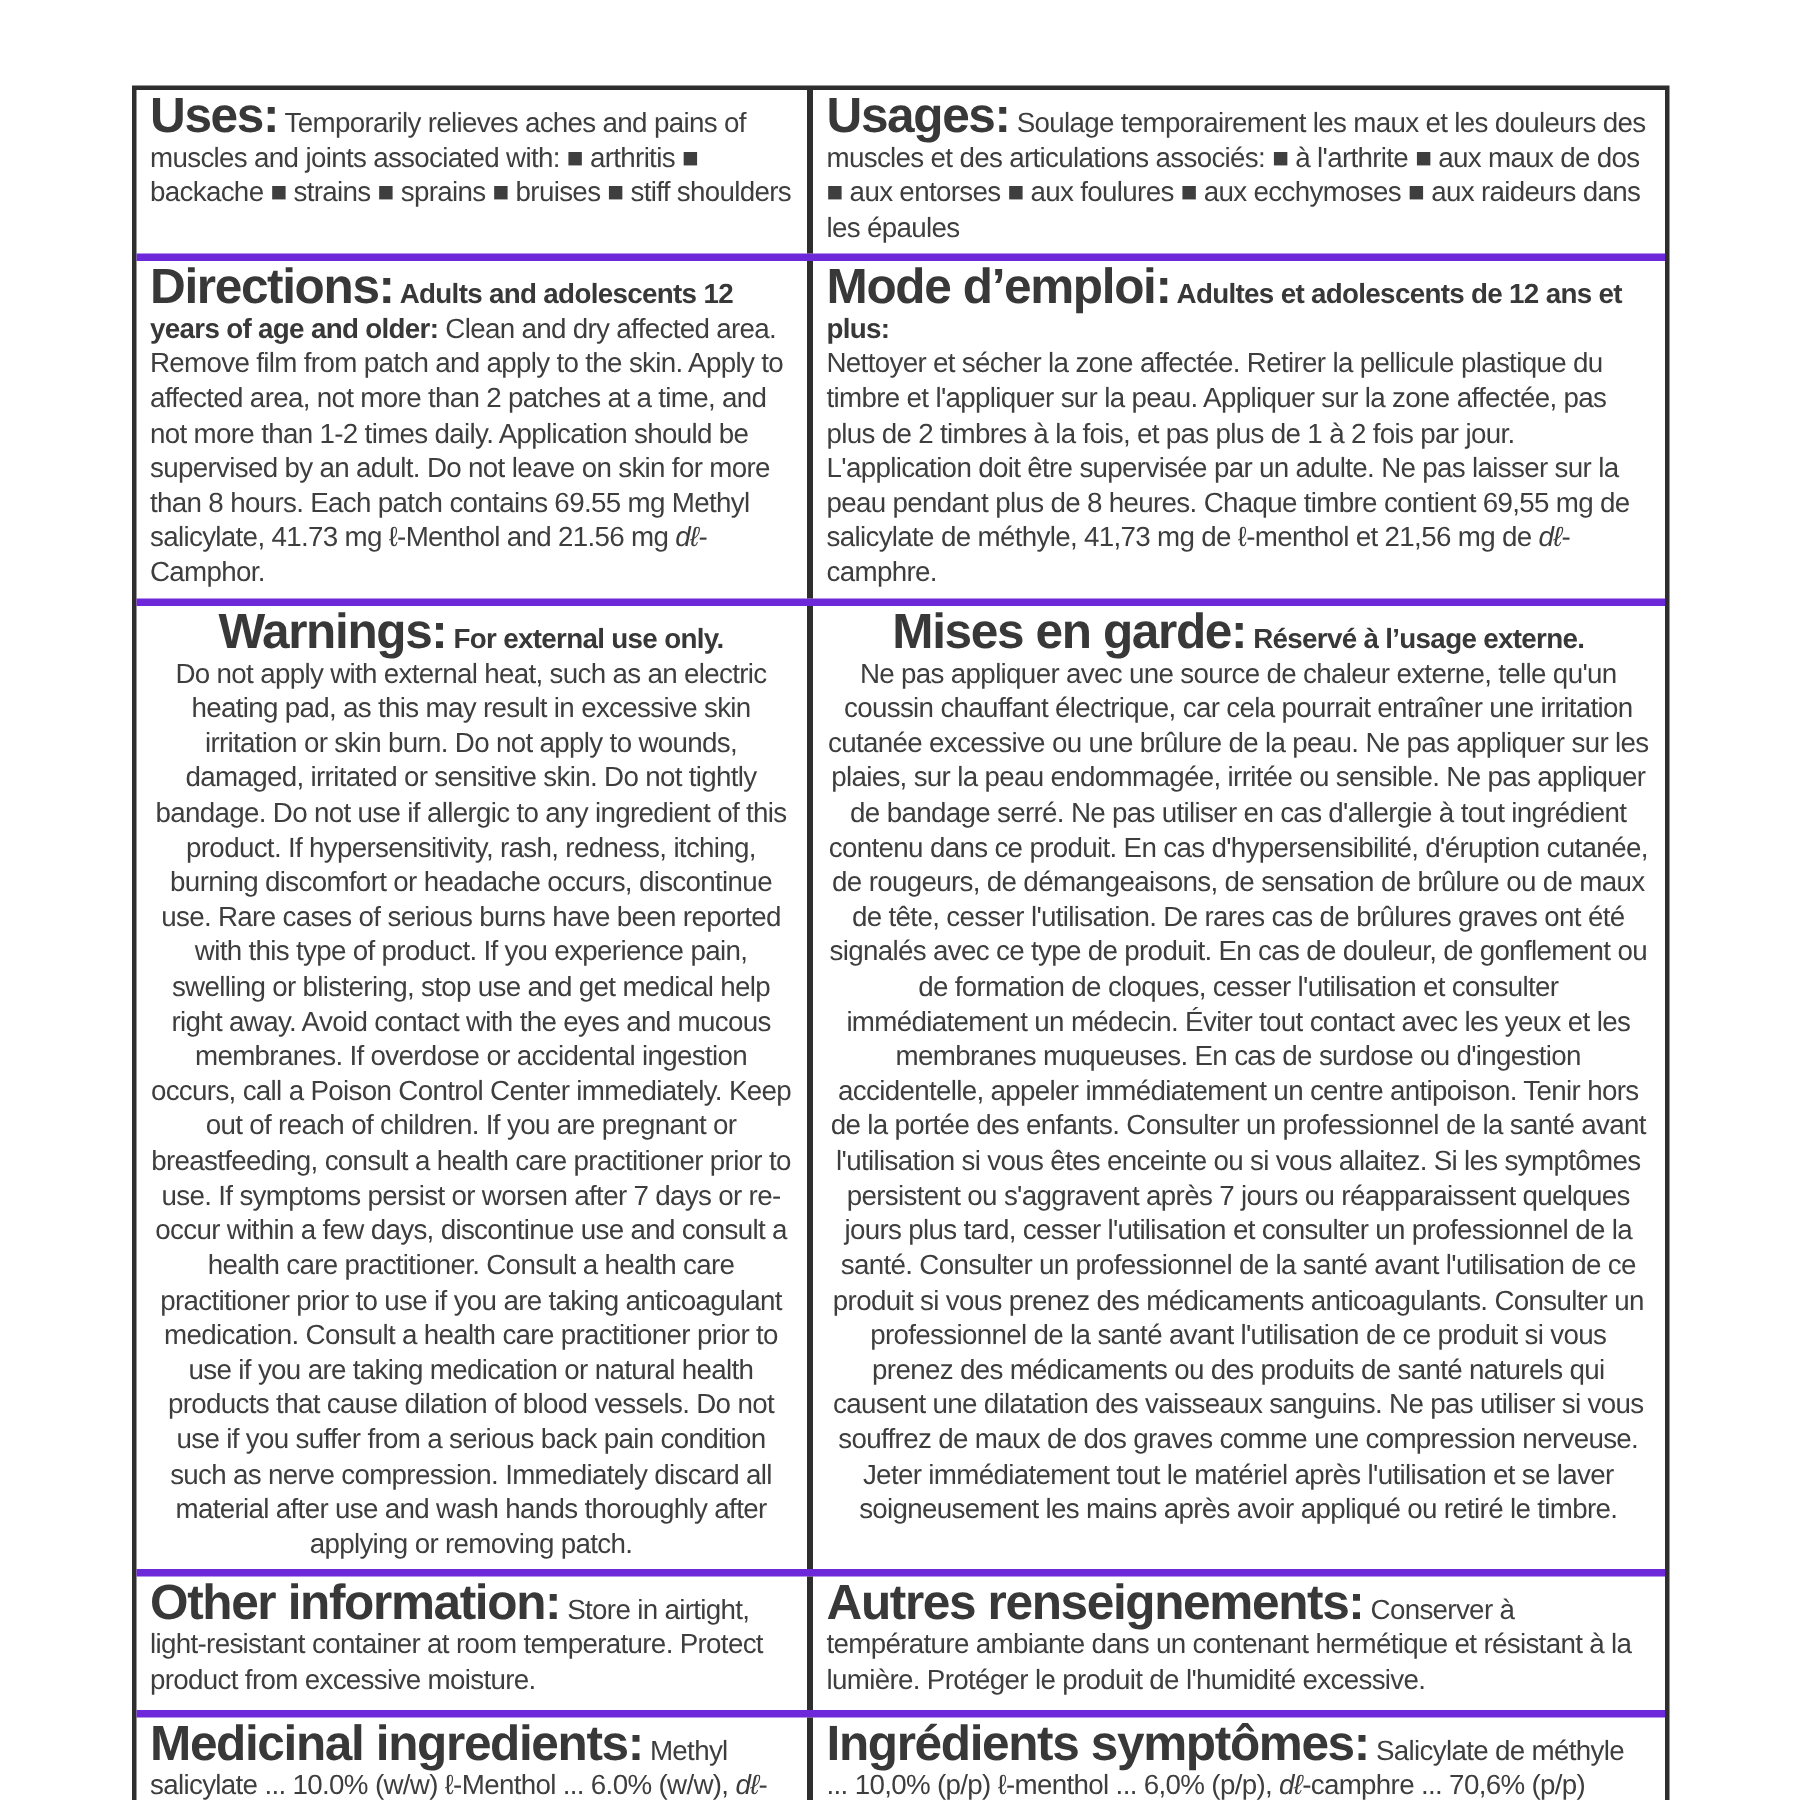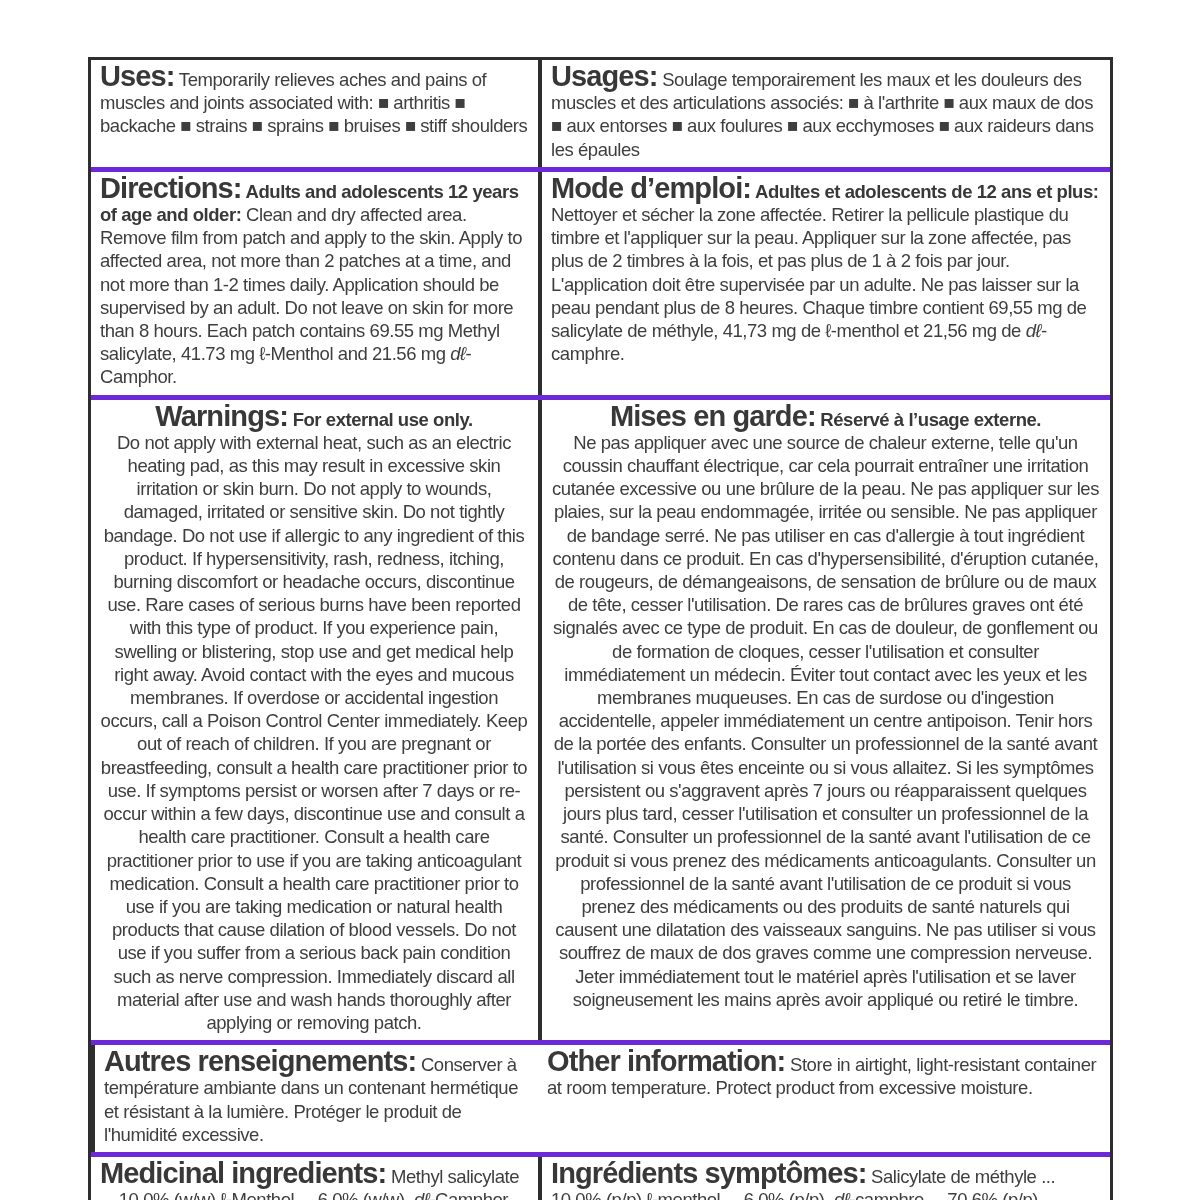--- a/index.html
+++ b/index.html
@@ -38,21 +38,21 @@
   .cell.fr {
     border-left: 4px solid #2e2e2e;
   }
   .r-uses      .cell { min-height: 84px; }
   .r-dir       .cell { min-height: 188px; }
   .r-warn      .cell { min-height: 578px; text-align: center; }
   .r-other     .cell { min-height: 78px; }
   .r-med       .cell { min-height: 47px; }
   .sg-h {
     font-weight: 700;
-    font-size: 29px;
+    font-size: 33px;
     letter-spacing: -0.9px;
     color: #383838;
   }
   .sg-b { font-weight: 700; color: #383838; }
   .sg-i { font-style: italic; }
   .sg-n {}
 </style>
 </head>
 <body>
 
@@ -68,22 +68,22 @@
       <div class="cell en"><span class="sg-h">Directions:</span><span class="sg-b"> Adults and adolescents 12 years of age and older:</span><span class="sg-n"> Clean and dry affected area. Remove film from patch and apply to the skin. Apply to affected area, not more than 2 patches at a time, and not more than 1-2 times daily. Application should be supervised by an adult. Do not leave on skin for more than 8 hours. Each patch contains 69.55 mg Methyl salicylate, 41.73 mg ℓ-Menthol and 21.56 mg </span><span class="sg-i">dℓ</span><span class="sg-n">-Camphor.</span></div>
       <div class="cell fr"><span class="sg-h">Mode d’emploi:</span><span class="sg-b"> Adultes et adolescents de 12 ans et plus:</span><br><span class="sg-n">Nettoyer et sécher la zone affectée. Retirer la pellicule plastique du timbre et l'appliquer sur la peau. Appliquer sur la zone affectée, pas plus de 2 timbres à la fois, et pas plus de 1 à 2 fois par jour. L'application doit être supervisée par un adulte. Ne pas laisser sur la peau pendant plus de 8 heures. Chaque timbre contient 69,55 mg de salicylate de méthyle, 41,73 mg de ℓ-menthol et 21,56 mg de </span><span class="sg-i">dℓ</span><span class="sg-n">-camphre.</span></div>
     </section>
 
     <section class="row r-warn">
       <div class="cell en"><span class="sg-h">Warnings:</span><span class="sg-b"> For external use only.</span><br><span class="sg-n">Do not apply with external heat, such as an electric heating pad, as this may result in excessive skin irritation or skin burn. Do not apply to wounds, damaged, irritated or sensitive skin. Do not tightly bandage. Do not use if allergic to any ingredient of this product. If hypersensitivity, rash, redness, itching, burning discomfort or headache occurs, discontinue use. Rare cases of serious burns have been reported with this type of product. If you experience pain, swelling or blistering, stop use and get medical help right away. Avoid contact with the eyes and mucous membranes. If overdose or accidental ingestion occurs, call a Poison Control Center immediately. Keep out of reach of children. If you are pregnant or breastfeeding, consult a health care practitioner prior to use. If symptoms persist or worsen after 7 days or re-occur within a few days, discontinue use and consult a health care practitioner. Consult a health care practitioner prior to use if you are taking anticoagulant medication. Consult a health care practitioner prior to use if you are taking medication or natural health products that cause dilation of blood vessels. Do not use if you suffer from a serious back pain condition such as nerve compression. Immediately discard all material after use and wash hands thoroughly after applying or removing patch.</span></div>
       <div class="cell fr"><span class="sg-h">Mises en garde:</span><span class="sg-b"> Réservé à l’usage externe.</span><br><span class="sg-n">Ne pas appliquer avec une source de chaleur externe, telle qu'un coussin chauffant électrique, car cela pourrait entraîner une irritation cutanée excessive ou une brûlure de la peau. Ne pas appliquer sur les plaies, sur la peau endommagée, irritée ou sensible. Ne pas appliquer de bandage serré. Ne pas utiliser en cas d'allergie à tout ingrédient contenu dans ce produit. En cas d'hypersensibilité, d'éruption cutanée, de rougeurs, de démangeaisons, de sensation de brûlure ou de maux de tête, cesser l'utilisation. De rares cas de brûlures graves ont été signalés avec ce type de produit. En cas de douleur, de gonflement ou de formation de cloques, cesser l'utilisation et consulter immédiatement un médecin. Éviter tout contact avec les yeux et les membranes muqueuses. En cas de surdose ou d'ingestion accidentelle, appeler immédiatement un centre antipoison. Tenir hors de la portée des enfants. Consulter un professionnel de la santé avant l'utilisation si vous êtes enceinte ou si vous allaitez. Si les symptômes persistent ou s'aggravent après 7 jours ou réapparaissent quelques jours plus tard, cesser l'utilisation et consulter un professionnel de la santé. Consulter un professionnel de la santé avant l'utilisation de ce produit si vous prenez des médicaments anticoagulants. Consulter un professionnel de la santé avant l'utilisation de ce produit si vous prenez des médicaments ou des produits de santé naturels qui causent une dilatation des vaisseaux sanguins. Ne pas utiliser si vous souffrez de maux de dos graves comme une compression nerveuse. Jeter immédiatement tout le matériel après l'utilisation et se laver soigneusement les mains après avoir appliqué ou retiré le timbre.</span></div>
     </section>
 
     <section class="row r-other">
+      <div class="cell en"><span class="sg-h">Other information:</span><span class="sg-n"> Store in airtight, light-resistant container at room temperature. Protect product from excessive moisture.</span></div>
       <div class="cell fr"><span class="sg-h">Autres renseignements:</span><span class="sg-n"> Conserver à température ambiante dans un contenant hermétique et résistant à la lumière. Protéger le produit de l'humidité excessive.</span></div>
-      <div class="cell en"><span class="sg-h">Other information:</span><span class="sg-n"> Store in airtight, light-resistant container at room temperature. Protect product from excessive moisture.</span></div>
     </section>
 
     <section class="row r-med">
       <div class="cell en"><span class="sg-h">Medicinal ingredients:</span><span class="sg-n"> Methyl salicylate ... 10.0% (w/w) ℓ-Menthol ... 6.0% (w/w), </span><span class="sg-i">dℓ</span><span class="sg-n">-Camphor ... 3.1% (w/w)</span></div>
       <div class="cell fr"><span class="sg-h">Ingrédients symptômes:</span><span class="sg-n"> Salicylate de méthyle ... 10,0% (p/p) ℓ-menthol ... 6,0% (p/p), </span><span class="sg-i">dℓ</span><span class="sg-n">-camphre ... 70,6% (p/p)</span></div>
     </section>
 
     <section class="row r-nonmed">
       
       

